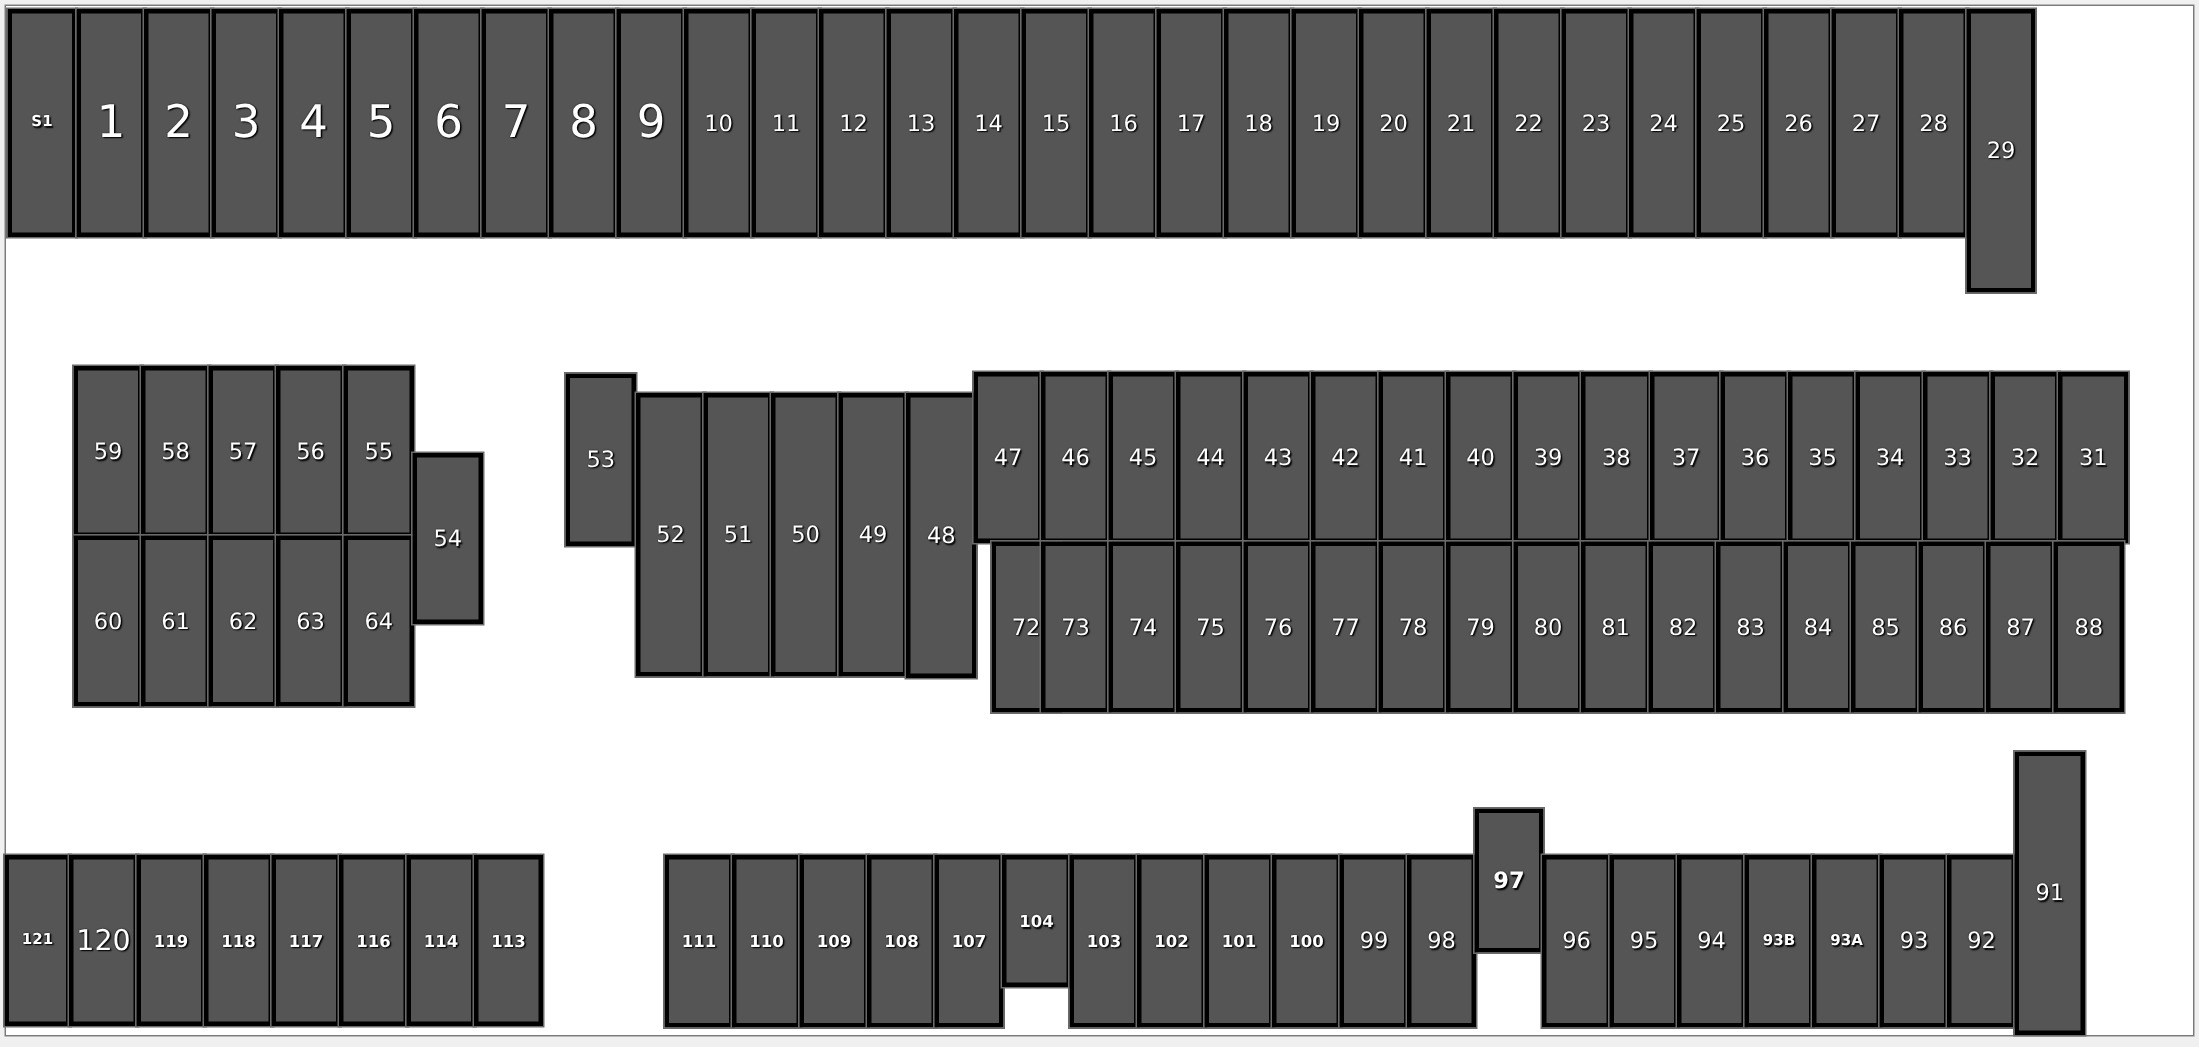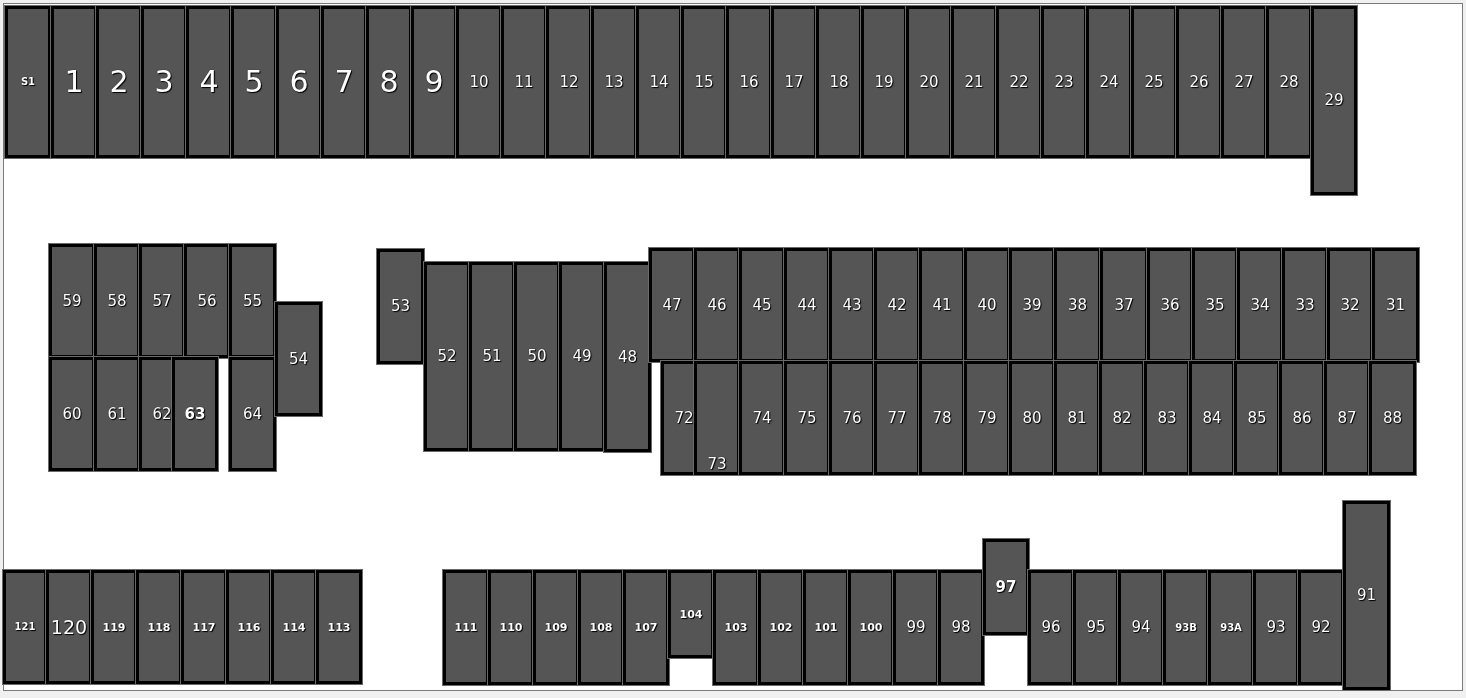--- a/index.html
+++ b/index.html
@@ -140,21 +140,21 @@
   </div>
 <div class="cell" style="left: 49px; top: 357px; width: 46px; height: 114px;">
     <span>60</span>
   </div>
 <div class="cell" style="left: 94px; top: 357px; width: 46px; height: 114px;">
     <span>61</span>
   </div>
 <div class="cell" style="left: 139px; top: 357px; width: 46px; height: 114px; text-align: right;">
     <span>62</span>
   </div>
-<div class="cell" style="left: 172px; top: 357px; width: 46px; height: 114px; font-weight: bold;">
+<div class="cell" style="left: 184px; top: 357px; width: 46px; height: 114px;">
     <span>63</span>
   </div>
 <div class="cell" style="left: 229px; top: 357px; width: 47px; height: 114px;">
     <span>64</span>
   </div>
 <div class="cell" style="left: 275px; top: 302px; width: 47px; height: 114px;">
     <span>54</span>
   </div>
 <div class="cell" style="left: 377px; top: 249px; width: 47px; height: 115px;">
     <span>53</span>
@@ -221,21 +221,21 @@
   </div>
 <div class="cell" style="left: 1327px; top: 248px; width: 46px; height: 114px;">
     <span>32</span>
   </div>
 <div class="cell" style="left: 1372px; top: 248px; width: 47px; height: 114px;">
     <span>31</span>
   </div>
 <div class="cell" style="left: 649px; top: 361px; width: 46px; height: 114px; margin-left: 12px;">
     <span>72</span>
   </div>
-<div class="cell" style="left: 694px; top: 361px; width: 46px; height: 114px; align-items: flex-end;">
+<div class="cell" style="left: 694px; top: 361px; width: 46px; height: 114px;">
     <span>73</span>
   </div>
 <div class="cell" style="left: 739px; top: 361px; width: 46px; height: 114px;">
     <span>74</span>
   </div>
 <div class="cell" style="left: 784px; top: 361px; width: 46px; height: 114px;">
     <span>75</span>
   </div>
 <div class="cell" style="left: 829px; top: 361px; width: 46px; height: 114px;">
     <span>76</span>

